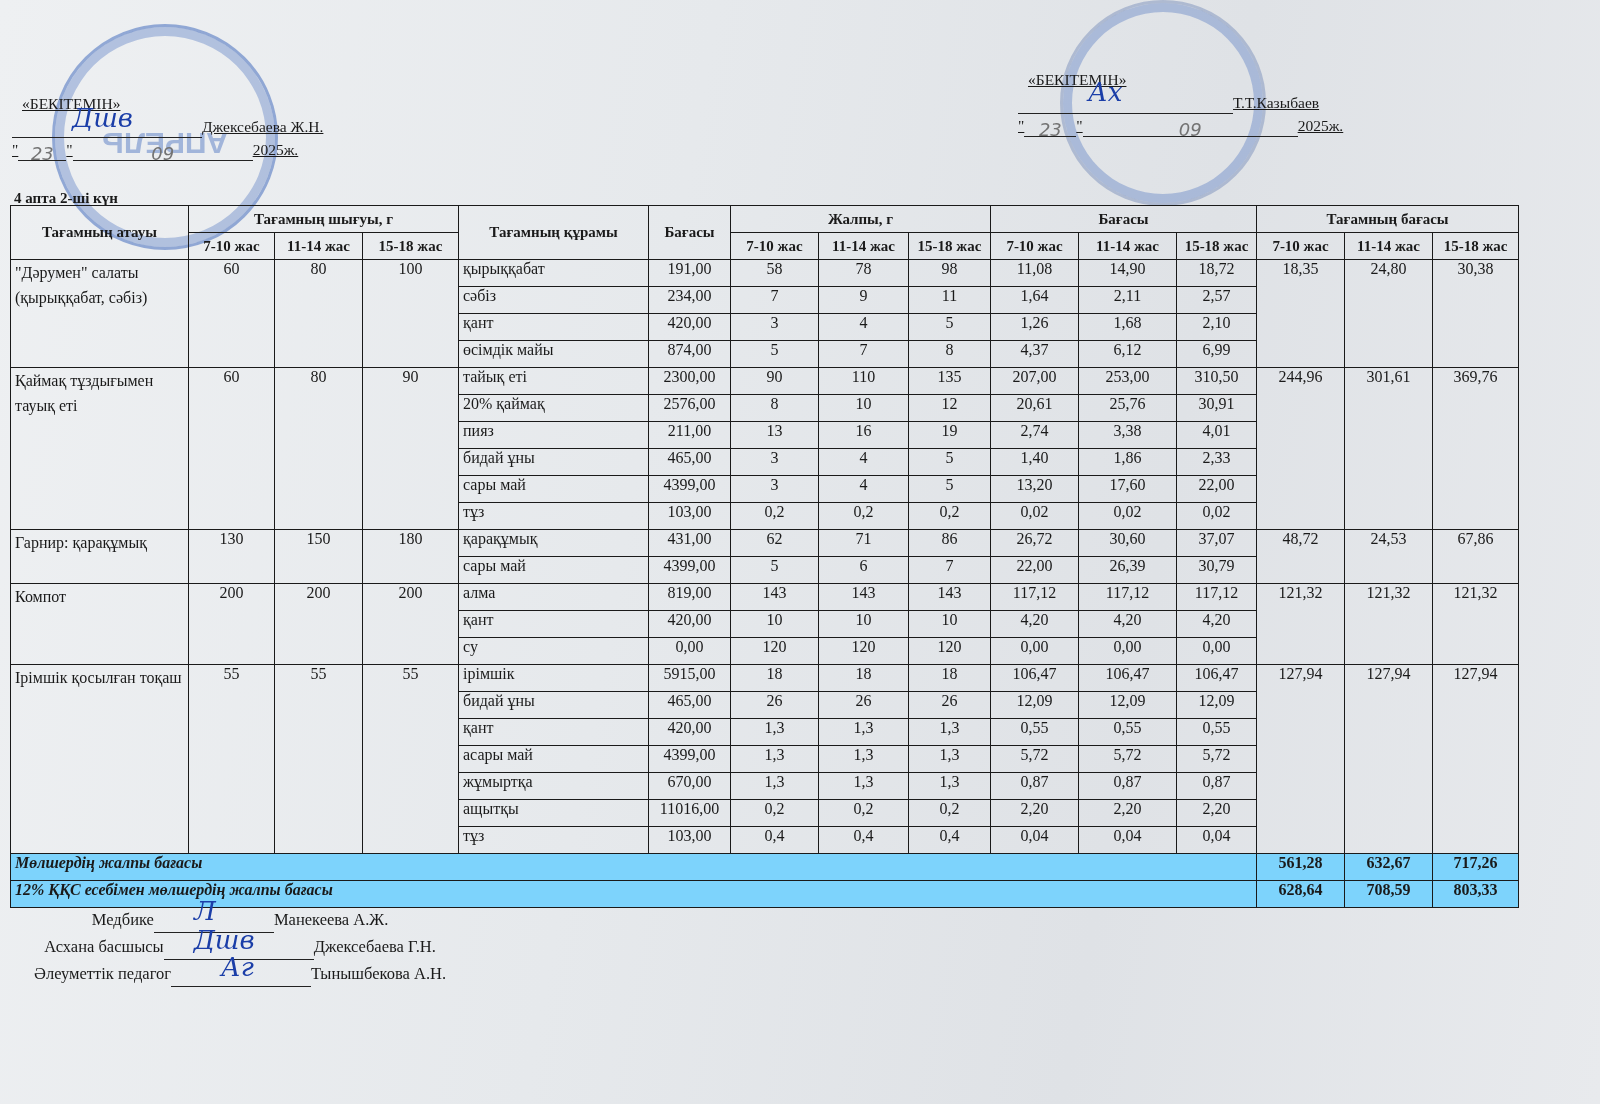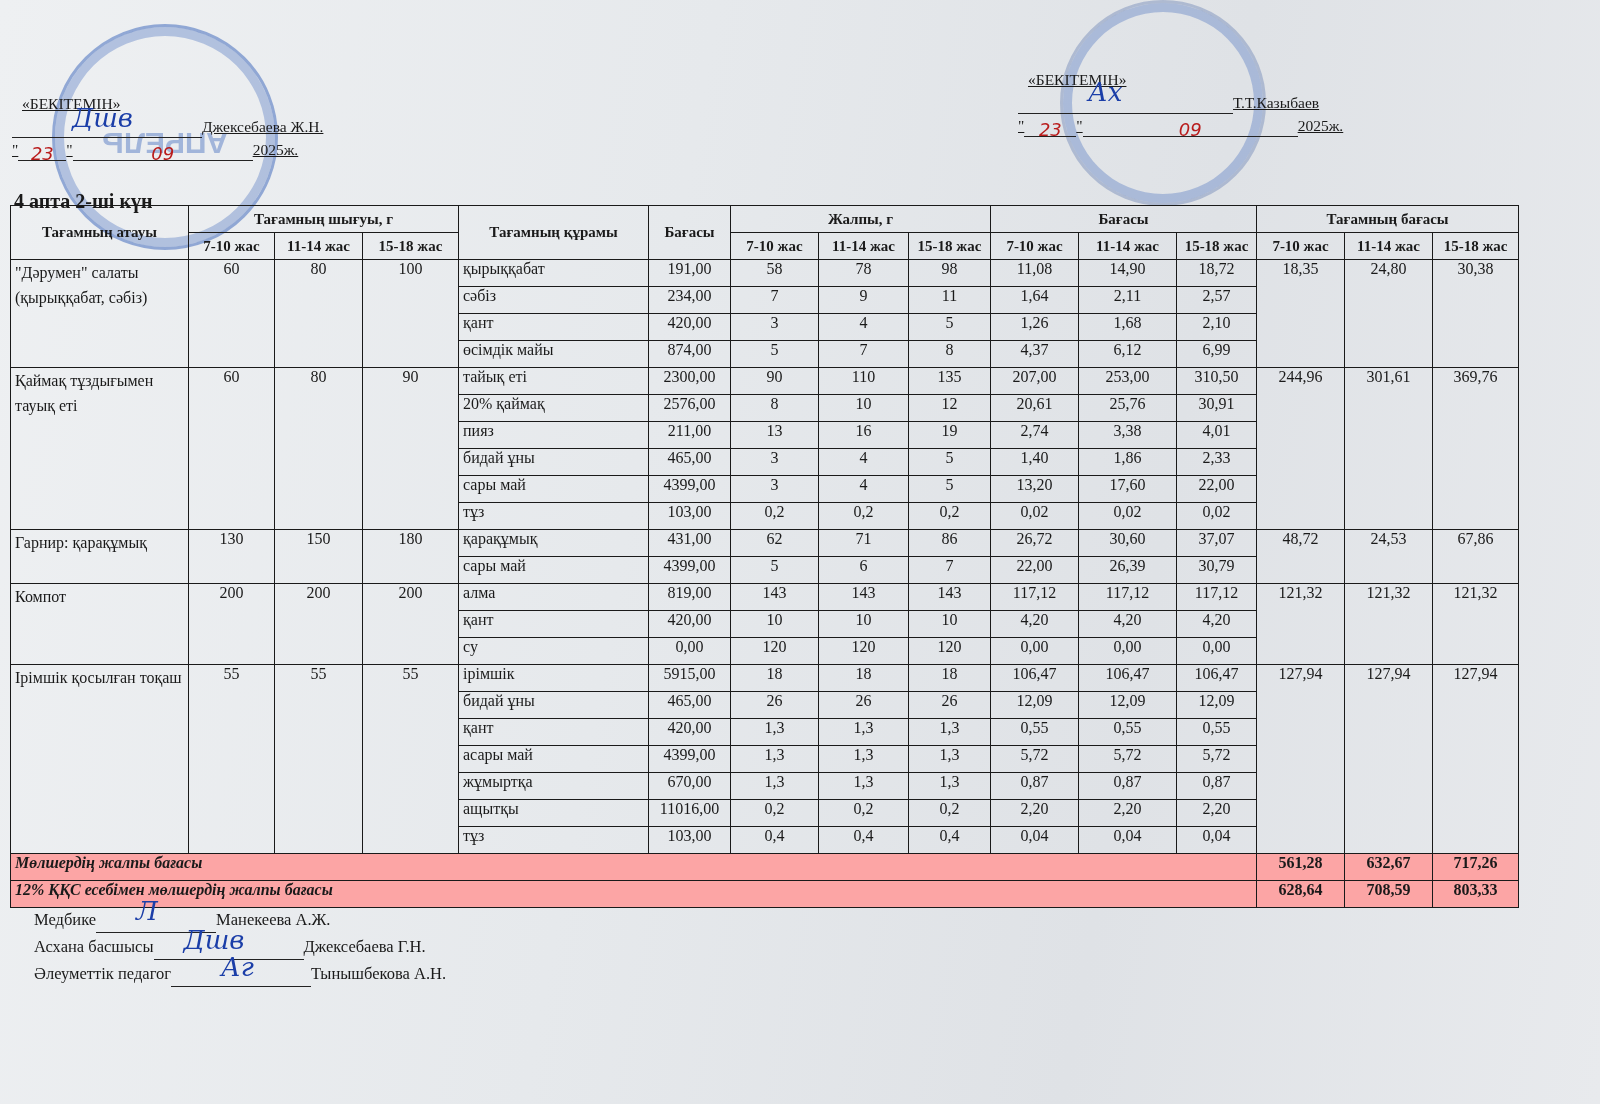--- a/index.html
+++ b/index.html
@@ -21,44 +21,44 @@
     position:absolute; left:0; right:0; top:45%; text-align:center;
     font-family:"Liberation Sans", sans-serif; font-weight:bold; font-size:30px;
     color:rgba(70,110,190,0.45); transform:rotate(180deg);
   }
   .approve { position:absolute; font-size:15.5px; line-height:23px;text-decoration:underline; }
   .approve-left { left:12px; top:92px; }
   .approve-right { left:1018px; top:68px; }
   .approve .line { white-space:nowrap; }
   .uline { display:inline-block; border-bottom:1px solid #222; height:18px; vertical-align:bottom; }
   .sig { font-family:"DejaVu Serif", serif; font-style:italic; color:#1b3ea8; font-size:26px; }
-  .handdate { font-family:"DejaVu Sans", sans-serif; font-style:italic; color:#b91c1c; font-size:18px; }
-
-  .day-title { position:absolute; left:14px; top:190px; font-weight:bold; font-size:20px; }
+  .handdate { font-family:"DejaVu Sans", sans-serif; font-style:italic; color:#737373; font-size:18px; }
+
+  .day-title { position:absolute; left:14px; top:190px; font-weight:bold; font-size:15px; }
 
   table.menu {
     position:absolute; left:10px; top:205px;
     border-collapse:collapse; table-layout:fixed;
     font-size:16px; width:1300px;
   }
   table.menu td, table.menu th {
     border:1.5px solid #1a1a1a; padding:0 4px; height:26px; vertical-align:top;
     overflow:hidden;
   }
   table.menu th { font-weight:bold; text-align:center; vertical-align:middle; font-size:15px; }
   .num { text-align:center; }
   .cnum { text-align:center; }
   .dish { text-align:left; line-height:25px; }
   .ingr { text-align:left; }
   .bold { font-weight:bold; }
   .italic { font-style:italic; font-weight:bold; }
-  tr.total td { background:#fca5a5; }
+  tr.total td { background:#7dd3fc; }
 
   .footer { position:absolute; left:34px; top:906px; font-size:16.5px; line-height:27px; }
-  .footer .line { white-space:nowrap; }
+  .footer .line { white-space:nowrap;text-align:center; }
 </style>
 </head>
 <body>
 
 <div class="stamp stamp-left">
   <div class="stamp-text">АПРЕЛЬ</div>
 </div>
 <div class="stamp stamp-right"></div>
 
 <div class="approve approve-left">

